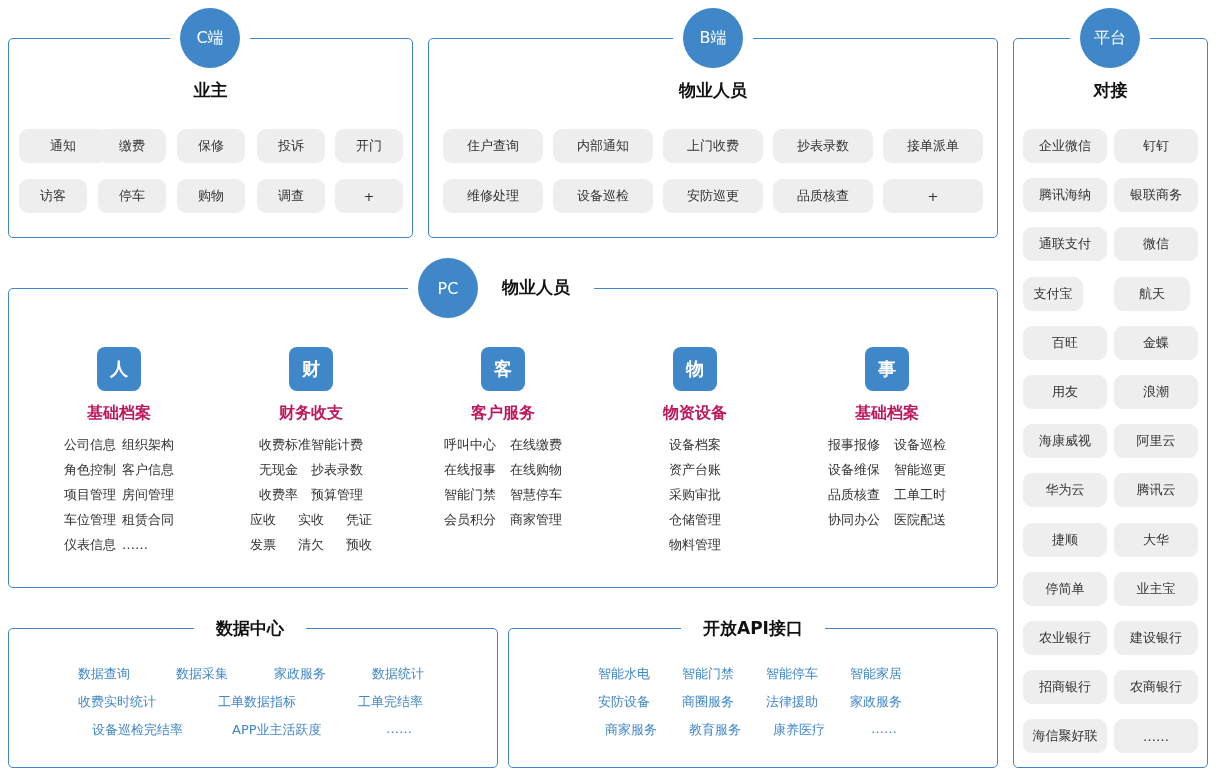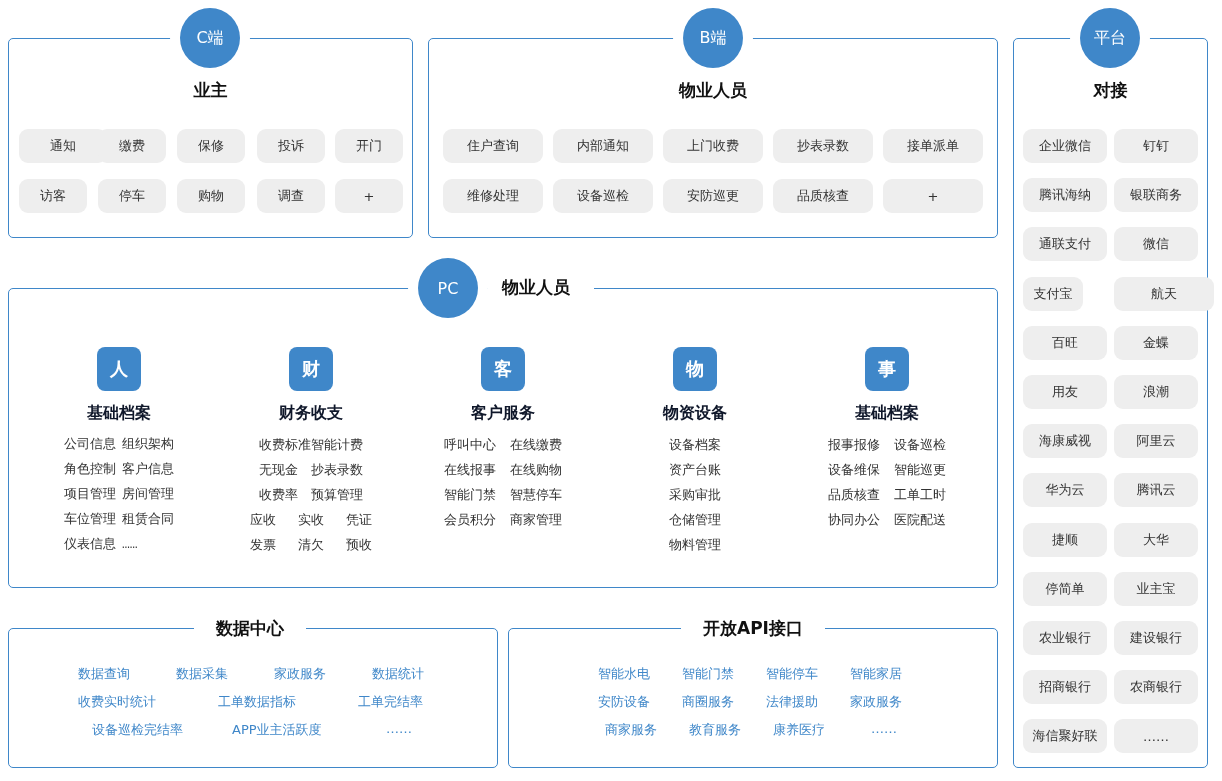--- a/index.html
+++ b/index.html
@@ -11,21 +11,21 @@
            color: #fff; font-size: 16px; display: flex; align-items: center; justify-content: center;
            box-shadow: 0 0 0 10px #fff; }
   .ptitle { position: absolute; left: 0; right: 0; text-align: center; font-size: 17px; font-weight: bold; color: #111; }
   .chip { position: absolute; height: 34px; background: #eeeeee; border-radius: 9px; font-size: 13px;
           color: #333; display: flex; align-items: center; justify-content: center; cursor: pointer; white-space: nowrap; }
 
   
   .mod { position: absolute; top: 58px; width: 180px; }
   .mod-icon { width: 44px; height: 44px; border-radius: 8px; background: #3f87c9; color: #fff; font-weight: bold;
               font-size: 18px; display: flex; align-items: center; justify-content: center; margin: 0 auto; }
-  .mod-title { text-align: center; color: #0f172a; font-size: 16px; font-weight: bold; margin-top: 12px; }
+  .mod-title { text-align: center; color: #be185d; font-size: 16px; font-weight: bold; margin-top: 12px; }
   .mod-items { margin-top: 12px; display: grid; row-gap: 7px; font-size: 13px; color: #333; }
   .mod-items span { white-space: nowrap; line-height: 18px; cursor: pointer; }
 
   .legend-title { position: absolute; top: -12px; background: #fff; padding: 0 22px; font-size: 17px; font-weight: bold; color: #111; }
   .link-item { position: absolute; font-size: 13px; color: #3f87c9; white-space: nowrap; cursor: pointer; }
 </style>
 </head>
 <body>
 
 <div class="panel" style="left:8px;top:38px;width:405px;height:200px;">
@@ -65,21 +65,21 @@
 <div class="panel" style="left:1013px;top:38px;width:195px;height:730px;">
   <div class="ptitle" style="top:40px;">对接</div>
   <div id="p-chips">
       <div class="chip" style="left: 9px; top: 90px; width: 84px;">企业微信</div>
       <div class="chip" style="left: 100px; top: 90px; width: 84px;">钉钉</div>
       <div class="chip" style="left: 9px; top: 139.2px; width: 84px;">腾讯海纳</div>
       <div class="chip" style="left: 100px; top: 139.2px; width: 84px;">银联商务</div>
       <div class="chip" style="left: 9px; top: 188.4px; width: 84px;">通联支付</div>
       <div class="chip" style="left: 100px; top: 188.4px; width: 84px;">微信</div>
       <div class="chip" style="left: 9px; top: 237.6px; width: 60px;">支付宝</div>
-      <div class="chip" style="left: 100px; top: 237.6px; width: 100px;">航天</div>
+      <div class="chip" style="left: 100px; top: 237.6px; width: 76px;">航天</div>
       <div class="chip" style="left: 9px; top: 286.8px; width: 84px;">百旺</div>
       <div class="chip" style="left: 100px; top: 286.8px; width: 84px;">金蝶</div>
       <div class="chip" style="left: 9px; top: 336px; width: 84px;">用友</div>
       <div class="chip" style="left: 100px; top: 336px; width: 84px;">浪潮</div>
       <div class="chip" style="left: 9px; top: 385.2px; width: 84px;">海康威视</div>
       <div class="chip" style="left: 100px; top: 385.2px; width: 84px;">阿里云</div>
       <div class="chip" style="left: 9px; top: 434.4px; width: 84px;">华为云</div>
       <div class="chip" style="left: 100px; top: 434.4px; width: 84px;">腾讯云</div>
       <div class="chip" style="left: 9px; top: 483.6px; width: 84px;">捷顺</div>
       <div class="chip" style="left: 100px; top: 483.6px; width: 84px;">大华</div>
@@ -93,21 +93,21 @@
       <div class="chip" style="left: 100px; top: 680.4px; width: 84px;">……</div>
     </div>
 </div>
 <div class="badge" style="left:1080px;top:8px;">平台</div>
 
 <div class="panel" style="left:8px;top:288px;width:990px;height:300px;">
   <div id="pc-mods">
       <div class="mod" style="left: 20px;">
         <div class="mod-icon">人</div>
         <div class="mod-title">基础档案</div>
-        <div class="mod-items" style="grid-template-columns: auto auto; column-gap: 6px; justify-content: center; font-family: Liberation Mono, monospace;">
+        <div class="mod-items" style="grid-template-columns: auto auto; column-gap: 6px; justify-content: center;">
           <span>公司信息</span>
           <span>组织架构</span>
           <span>角色控制</span>
           <span>客户信息</span>
           <span>项目管理</span>
           <span>房间管理</span>
           <span>车位管理</span>
           <span>租赁合同</span>
           <span>仪表信息</span>
           <span>……</span>

